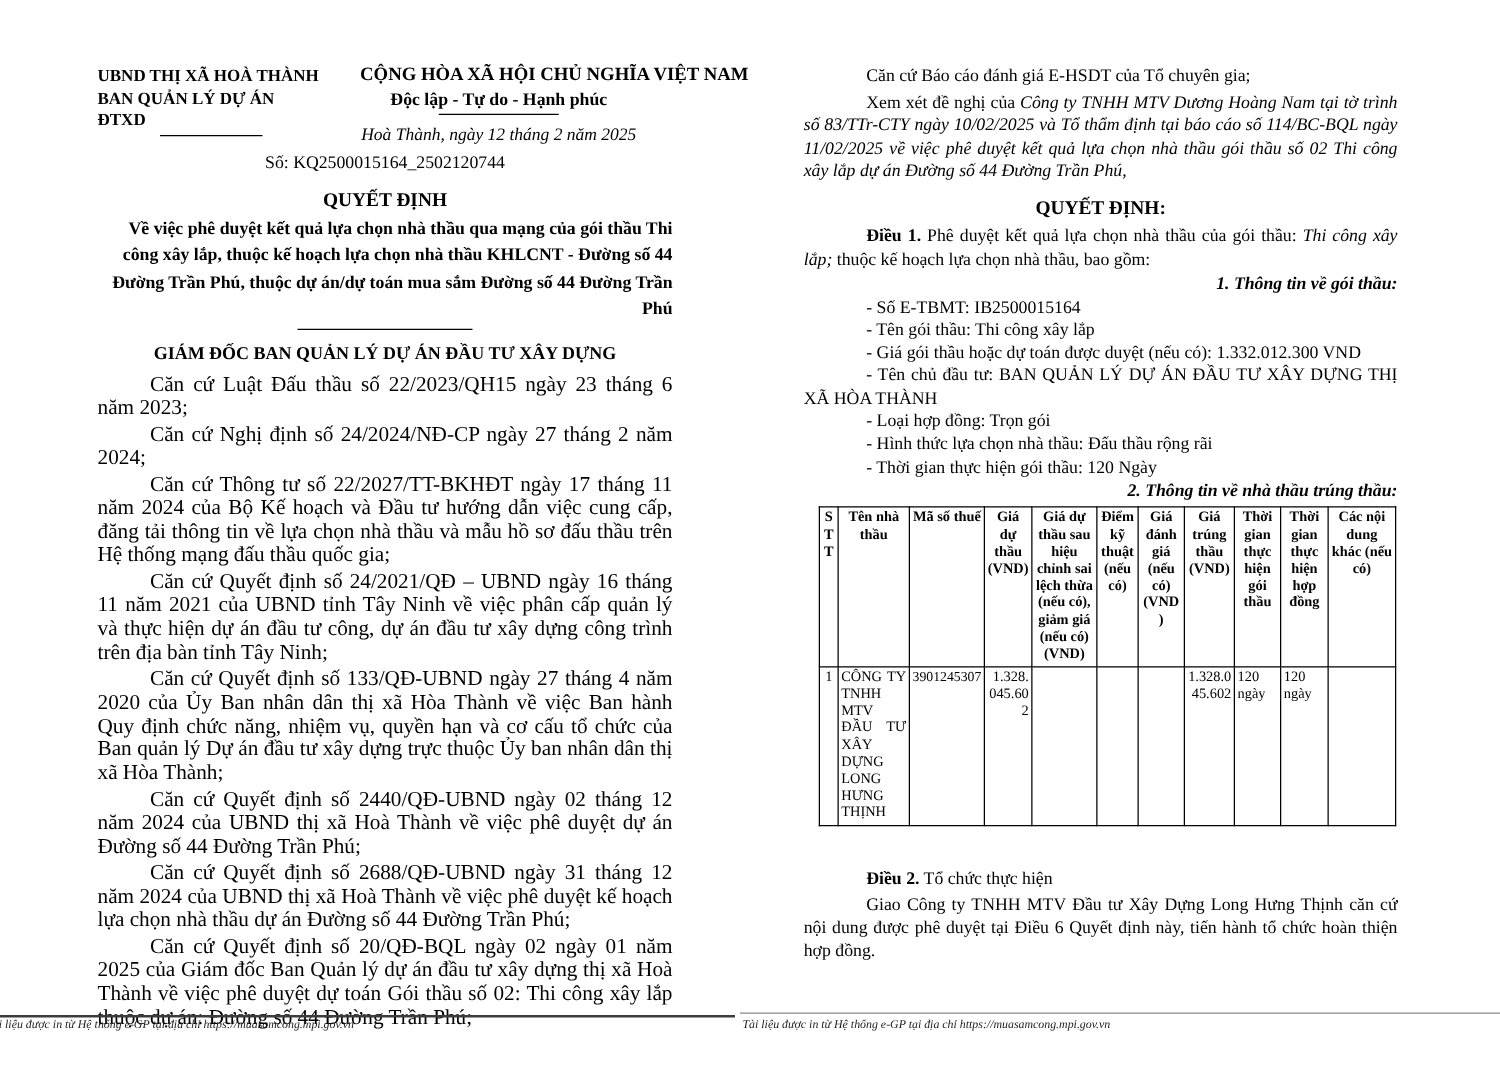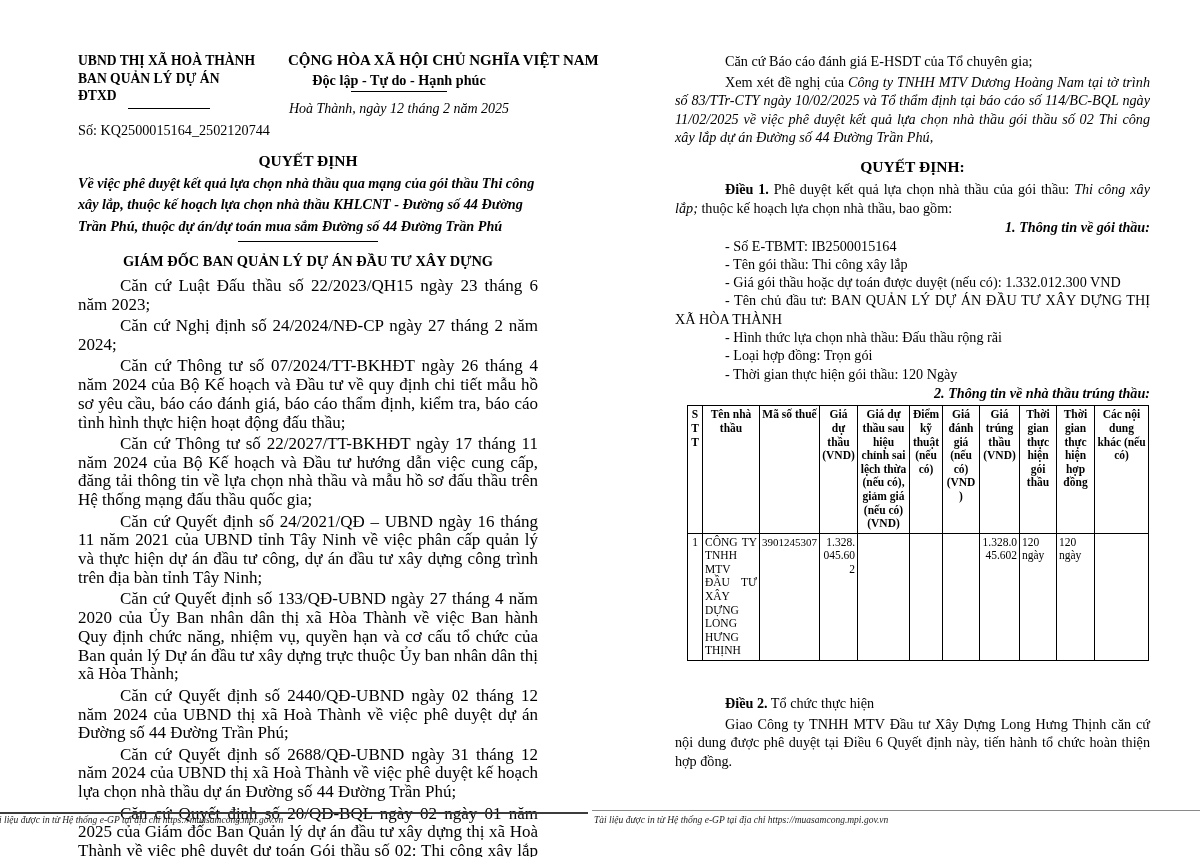--- a/index.html
+++ b/index.html
@@ -4,39 +4,39 @@
 <style>
   * { box-sizing: border-box; }
   html, body { margin:0; padding:0; }
   body {
     width:1200px; height:857px; position:relative; overflow:hidden;
     background:#ffffff; color:#000;
     font-family:"Liberation Serif", serif;
   }
   .page { position:absolute; top:0; height:857px; }
   #page-left  { left:0;    width:598px; }
-  #page-right { left:598px; width:602px; }
+  #page-right { left:566px; width:602px; }
 
   
   #page-left .content { margin:52px 60px 0 78px; width:460px; }
   .head { display:flex; }
   .head-left  { width:182px; text-align:left; }
   .head-right { width:278px; text-align:center; margin-left:0; }
   .b { font-weight:bold; }
   .i { font-style:italic; }
   .org-line   { font-size:13.6px; line-height:17.5px; }
   .motto1 { font-size:15px; line-height:17.5px; white-space:nowrap;margin-left:28px; }
   .motto2 { font-size:14.2px; line-height:18px; margin-top:1px; }
   .rule { border-bottom:1.2px solid #000; }
   .rule-org   { width:82px;  margin:3px auto 0 auto; }
   .rule-motto { width:96px;  margin:2px auto 0 auto; }
   .place-date { font-size:14px; margin-top:9px; }
-  .doc-no { font-size:14.2px; margin-top:5px; }
+  .doc-no { font-size:14.2px; margin-top:5px;text-align:center; }
   .title { font-size:15.5px; font-weight:bold; text-align:center; margin-top:13px; }
-  .subtitle { font-size:14.2px; font-weight:bold; text-align:left; line-height:21.5px; margin-top:3px;font-style:italic; }
+  .subtitle { font-size:14.2px; font-weight:bold; text-align:right; line-height:21.5px; margin-top:3px; }
   .rule-title { width:140px; margin:4px auto 0 auto; border-bottom:1px solid #000; }
   .authority { font-size:14.4px; font-weight:bold; text-align:center; margin-top:11px; }
   .recitals { margin-top:7px; }
   .recitals p {
     margin:2.5px 0 0 0; font-size:17px; line-height:18.8px;
     text-align:justify; text-indent:42px;
   }
 
   
   #page-right .content { margin:52px 50px 0 77px; width:475px; }
@@ -96,21 +96,20 @@
       </div>
     </div>
     <div class="doc-no">Số: KQ2500015164_2502120744</div>
     <div class="title">QUYẾT ĐỊNH</div>
     <div class="subtitle">Về việc phê duyệt kết quả lựa chọn nhà thầu qua mạng của gói thầu Thi công xây lắp, thuộc kế hoạch lựa chọn nhà thầu KHLCNT - Đường số 44 Đường Trần Phú, thuộc dự án/dự toán mua sắm Đường số 44 Đường Trần Phú</div>
     <div class="rule-title"></div>
     <div class="authority">GIÁM ĐỐC BAN QUẢN LÝ DỰ ÁN ĐẦU TƯ XÂY DỰNG</div>
     <div class="recitals">
       <p>Căn cứ Luật Đấu thầu số 22/2023/QH15 ngày 23 tháng 6 năm 2023;</p>
       <p>Căn cứ Nghị định số 24/2024/NĐ-CP ngày 27 tháng 2 năm 2024;</p>
-      <p>Căn cứ Thông tư số 07/2024/TT-BKHĐT ngày 26 tháng 4 năm 2024 của Bộ Kế hoạch và Đầu tư về quy định chi tiết mẫu hồ sơ yêu cầu, báo cáo đánh giá, báo cáo thẩm định, kiểm tra, báo cáo tình hình thực hiện hoạt động đấu thầu;</p>
       <p>Căn cứ Thông tư số 22/2027/TT-BKHĐT ngày 17 tháng 11 năm 2024 của Bộ Kế hoạch và Đầu tư hướng dẫn việc cung cấp, đăng tải thông tin về lựa chọn nhà thầu và mẫu hồ sơ đấu thầu trên Hệ thống mạng đấu thầu quốc gia;</p>
       <p>Căn cứ Quyết định số 24/2021/QĐ – UBND ngày 16 tháng 11 năm 2021 của UBND tỉnh Tây Ninh về việc phân cấp quản lý và thực hiện dự án đầu tư công, dự án đầu tư xây dựng công trình trên địa bàn tỉnh Tây Ninh;</p>
       <p>Căn cứ Quyết định số 133/QĐ-UBND ngày 27 tháng 4 năm 2020 của Ủy Ban nhân dân thị xã Hòa Thành về việc Ban hành Quy định chức năng, nhiệm vụ, quyền hạn và cơ cấu tổ chức của Ban quản lý Dự án đầu tư xây dựng trực thuộc Ủy ban nhân dân thị xã Hòa Thành;</p>
       <p>Căn cứ Quyết định số 2440/QĐ-UBND ngày 02 tháng 12 năm 2024 của UBND thị xã Hoà Thành về việc phê duyệt dự án Đường số 44 Đường Trần Phú;</p>
       <p>Căn cứ Quyết định số 2688/QĐ-UBND ngày 31 tháng 12 năm 2024 của UBND thị xã Hoà Thành về việc phê duyệt kế hoạch lựa chọn nhà thầu dự án Đường số 44 Đường Trần Phú;</p>
       <p>Căn cứ Quyết định số 20/QĐ-BQL ngày 02 ngày 01 năm 2025 của Giám đốc Ban Quản lý dự án đầu tư xây dựng thị xã Hoà Thành về việc phê duyệt dự toán Gói thầu số 02: Thi công xây lắp thuộc dự án: Đường số 44 Đường Trần Phú;</p>
     </div>
   </div>
 </div>
 
@@ -118,22 +117,22 @@
   <div class="content">
     <p class="body-p">Căn cứ Báo cáo đánh giá E-HSDT của Tổ chuyên gia;</p>
     <p class="body-p"><span>Xem xét đề nghị của </span><span class="i">Công ty TNHH MTV Dương Hoàng Nam tại tờ trình số 83/TTr-CTY ngày 10/02/2025 và Tổ thẩm định tại báo cáo số 114/BC-BQL ngày 11/02/2025 về việc phê duyệt kết quả lựa chọn nhà thầu gói thầu số 02 Thi công xây lắp dự án Đường số 44 Đường Trần Phú,</span></p>
     <div class="decide">QUYẾT ĐỊNH:</div>
     <p class="body-p"><span class="b">Điều 1.</span><span> Phê duyệt kết quả lựa chọn nhà thầu của gói thầu: </span><span class="i">Thi công xây lắp;</span><span> thuộc kế hoạch lựa chọn nhà thầu, bao gồm:</span></p>
     <p class="sec-h">1. Thông tin về gói thầu:</p>
     <p class="list-p">- Số E-TBMT: IB2500015164</p>
     <p class="list-p">- Tên gói thầu: Thi công xây lắp</p>
     <p class="list-p">- Giá gói thầu hoặc dự toán được duyệt (nếu có): 1.332.012.300 VND</p>
     <p class="list-p">- Tên chủ đầu tư: BAN QUẢN LÝ DỰ ÁN ĐẦU TƯ XÂY DỰNG THỊ XÃ HÒA THÀNH</p>
+    <p class="list-p">- Loại hợp đồng: Trọn gói</p>
     <p class="list-p">- Hình thức lựa chọn nhà thầu: Đấu thầu rộng rãi</p>
-    <p class="list-p">- Loại hợp đồng: Trọn gói</p>
     <p class="list-p">- Thời gian thực hiện gói thầu: 120 Ngày</p>
     <p class="sec-h">2. Thông tin về nhà thầu trúng thầu:</p>
 
     <table class="contractors">
       <colgroup>
         <col style="width:15px">
           <col style="width:57px">
           <col style="width:60px">
           <col style="width:38px">
         <col style="width:52px">

